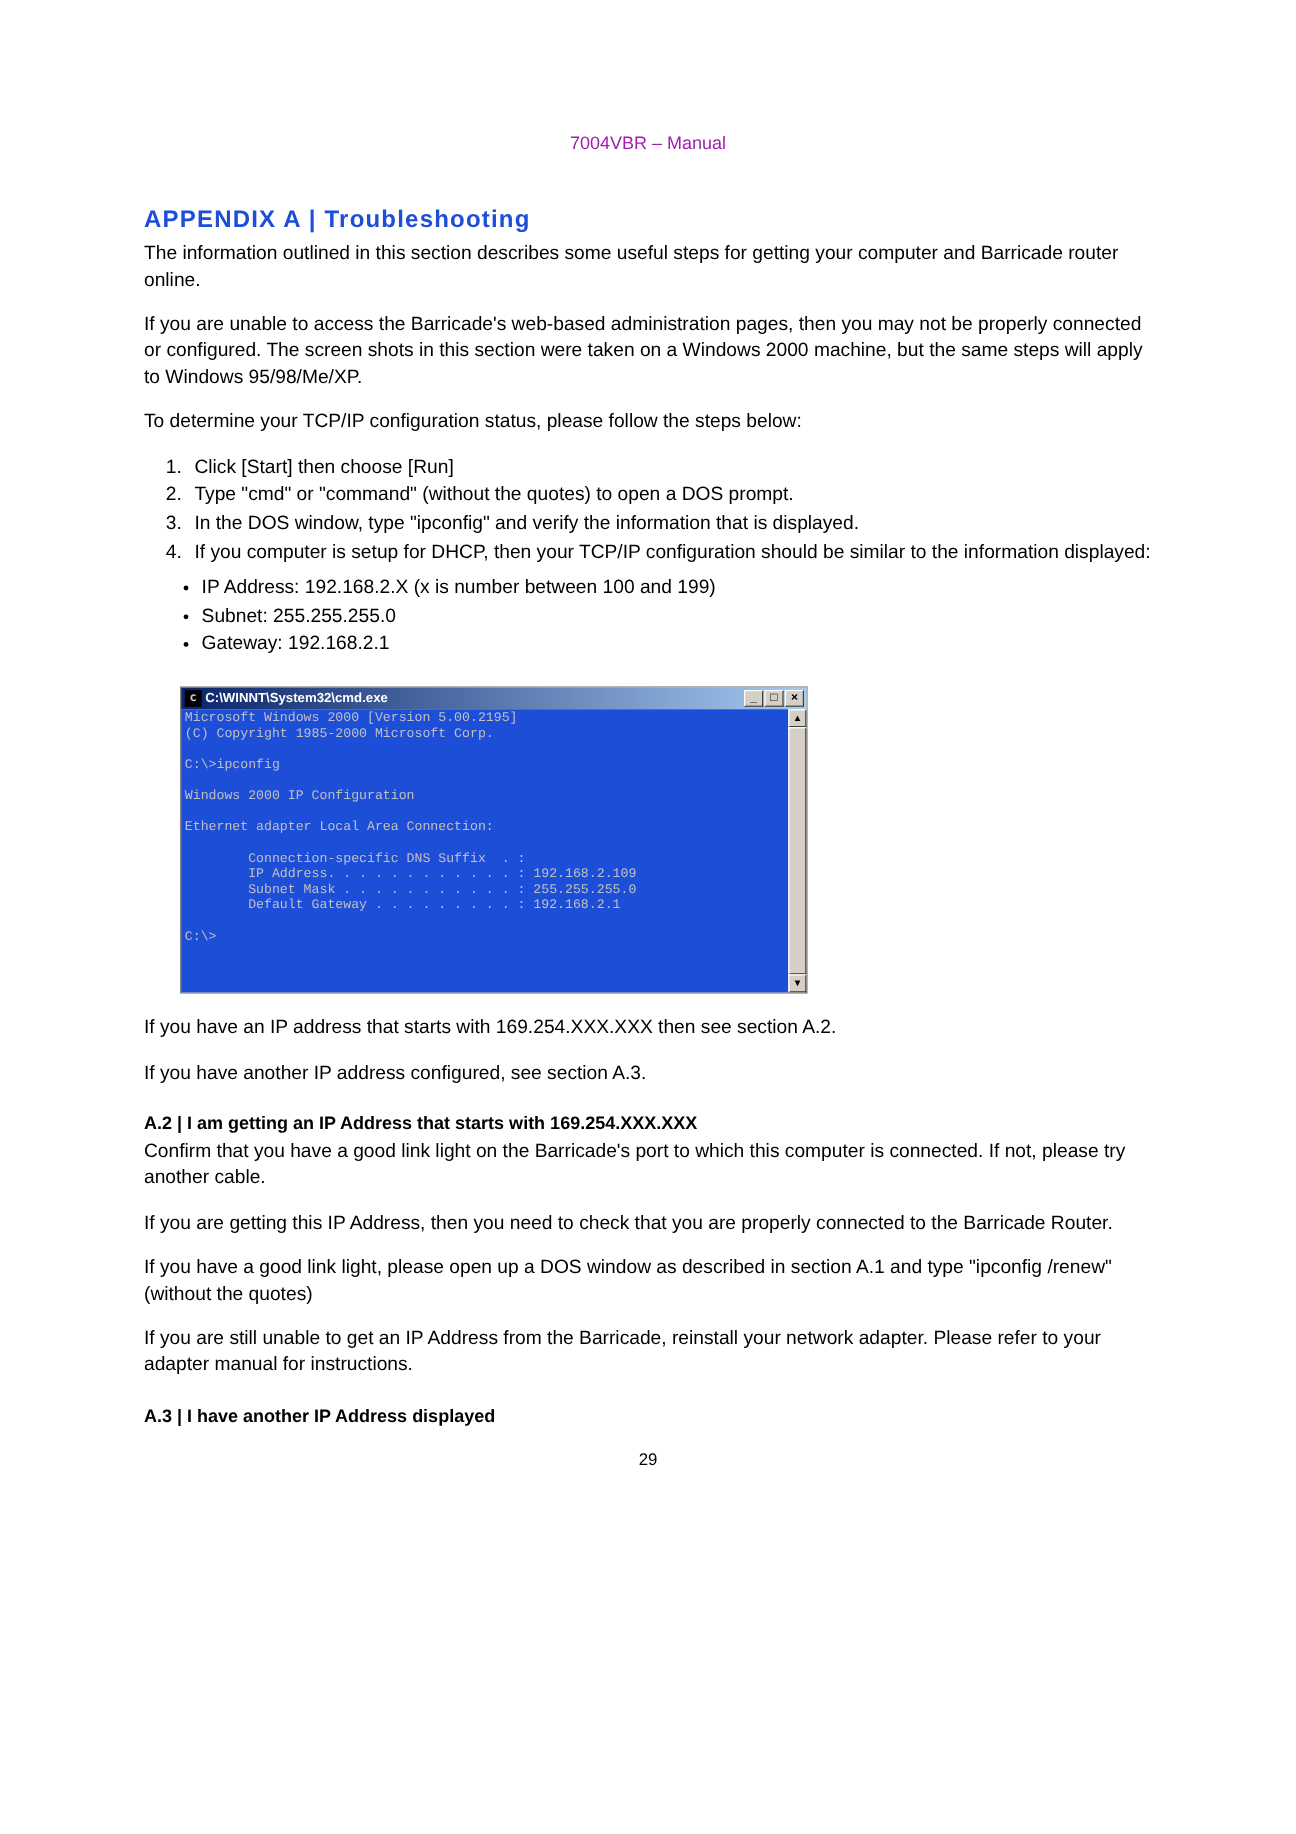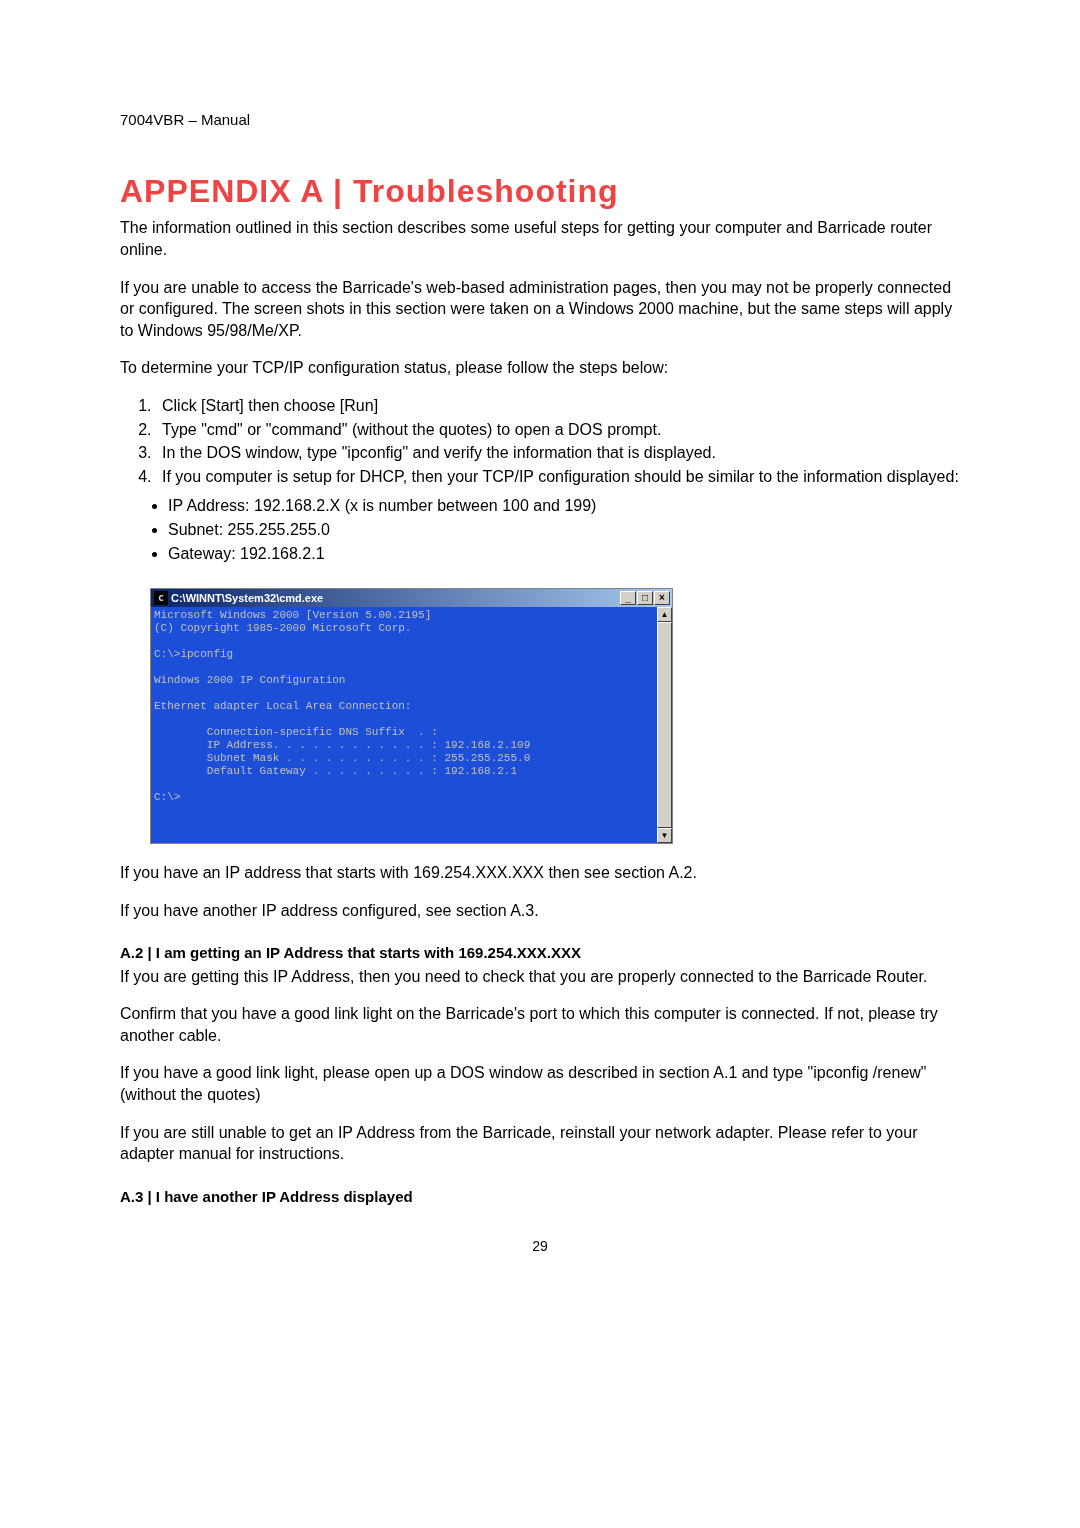--- a/index.html
+++ b/index.html
@@ -10,30 +10,30 @@
     color: #000;
     width: 1080px;
   }
   .page {
     padding: 110px 120px 40px 120px;
     box-sizing: border-box;
     font-size: 16px;
     line-height: 1.35;
   }
   .header-right {
-    text-align: left;
-    color: #000000;
+    text-align: center;
+    color: #a21caf;
     font-size: 15px;
     margin-bottom: 40px;
   }
   h1 {
     font-family: Verdana, Geneva, sans-serif;
-    font-size: 32px;
+    font-size: 20px;
     font-weight: bold;
-    color: #ef4444;
+    color: #1d4ed8;
     letter-spacing: 1px;
     margin: 0 0 4px 0;
   }
   .subheading {
     font-family: Verdana, Geneva, sans-serif;
     font-weight: bold;
     font-size: 15px;
     margin-top: 22px;
     margin-bottom: 2px;
   }
@@ -123,21 +123,21 @@
     background: #d4d0c8;
     border-top: 1px solid #fff;
     border-left: 1px solid #fff;
     border-right: 1px solid #404040;
     border-bottom: 1px solid #404040;
     box-sizing: border-box;
   }
   .page-num {
     text-align: center;
     font-size: 14px;
-    margin-top: 30px;
+    margin-top: 16px;
   }
 </style>
 </head>
 <body>
 
 <div class="page">
 
   <div class="header-right">7004VBR – Manual</div>
 
   <h1>APPENDIX A | Troubleshooting</h1>
@@ -192,21 +192,21 @@
         </div>
         <div class="cmd-arrow">▼</div>
       </div>
     </div>
   </div>
 
   <p>If you have an IP address that starts with 169.254.XXX.XXX then see section A.2.</p>
   <p>If you have another IP address configured, see section A.3.</p>
 
   <div class="subheading">A.2 | I am getting an IP Address that starts with 169.254.XXX.XXX</div>
+  <p>Confirm that you have a good link light on the Barricade's port to which this computer is connected. If not, please try another cable.</p>
   <p>If you are getting this IP Address, then you need to check that you are properly connected to the Barricade Router.</p>
-  <p>Confirm that you have a good link light on the Barricade's port to which this computer is connected. If not, please try another cable.</p>
   <p>If you have a good link light, please open up a DOS window as described in section A.1 and type "ipconfig /renew" (without the quotes)</p>
   <p>If you are still unable to get an IP Address from the Barricade, reinstall your network adapter. Please refer to your adapter manual for instructions.</p>
 
   <div class="subheading">A.3 | I have another IP Address displayed</div>
 
   <div class="page-num">29</div>
 </div>
 
 </body></html>

